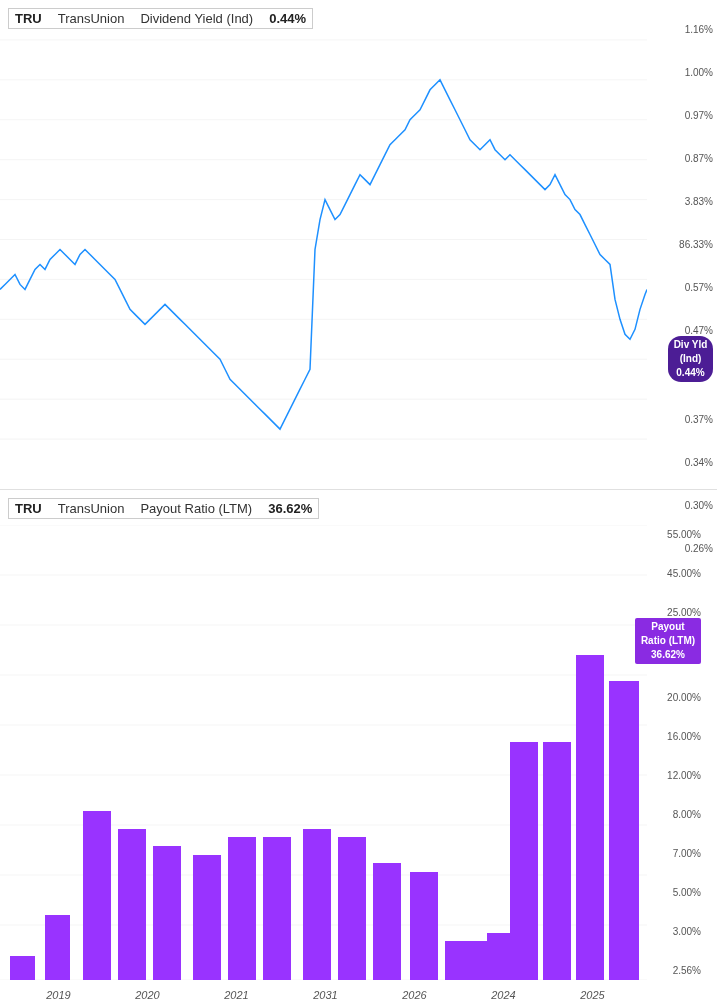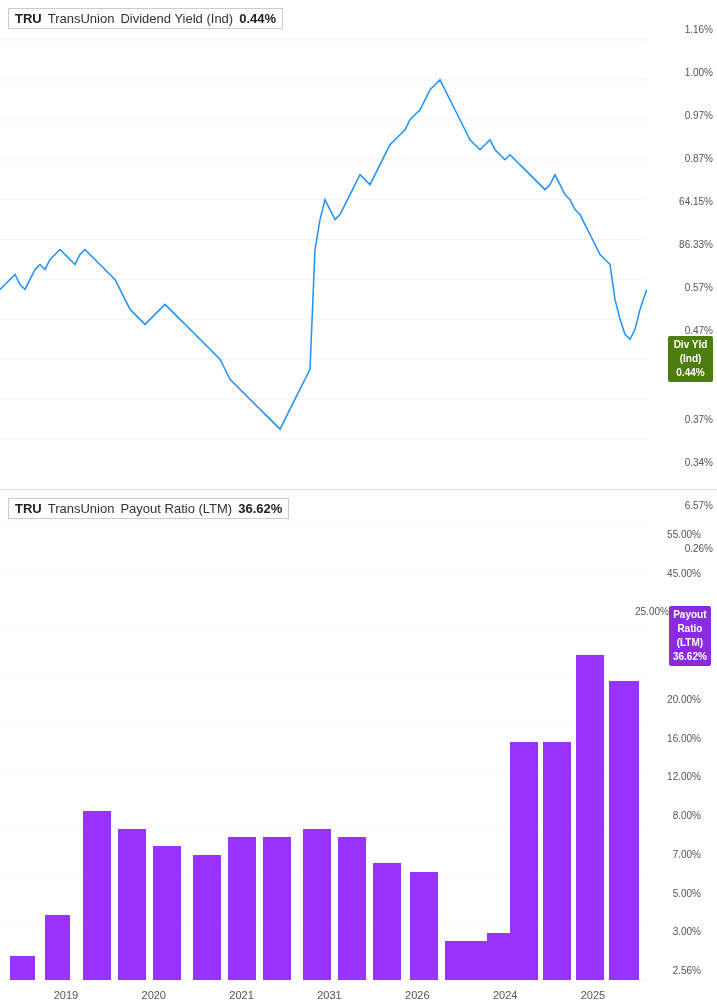--- a/index.html
+++ b/index.html
@@ -2,21 +2,21 @@
 <html><head>
   <meta charset="utf-8">
   <style>
     * { margin: 0; padding: 0; box-sizing: border-box; }
     body { background: #fff; font-family: Arial, sans-serif; width: 717px; height: 1005px; overflow: hidden; }
 
     .chart-container { width: 717px; height: 1005px; display: flex; flex-direction: column; }
 
     
     .chart-top { position: relative; height: 490px; border-bottom: 1px solid #e0e0e0; }
-    .chart-header { position: absolute; top: 8px; left: 8px; display: flex; align-items: center; gap: 6px; z-index: 10; background: rgba(255,255,255,0.9); padding: 2px 6px; border: 1px solid #ccc; }
+    .chart-header { position: absolute; top: 8px; left: 8px; display: flex; align-items: center; gap: 16px; z-index: 10; background: rgba(255,255,255,0.9); padding: 2px 6px; border: 1px solid #ccc; }
     .ticker-label { font-weight: bold; font-size: 13px; color: #222; }
     .chart-title { font-size: 13px; color: #333; }
     .chart-value { font-weight: bold; font-size: 13px; color: #222; }
 
     
     .chart-bottom { position: relative; height: 515px; }
     .y-label { font-size: 10px; color: #555; text-align: right; }
 
     
     .chart-area { position: absolute; left: 0; top: 0; right: 70px; bottom: 0; overflow: hidden; }
@@ -185,33 +185,33 @@
             647,290
           "></polyline>
       </svg>
     </div>
 
     <div style="position:absolute; right:0; top:0; width:70px; height:100%; display:flex; flex-direction:column; justify-content:space-between; padding:24px 4px 8px 0;gap:32px;">
       <span class="y-label">1.16%</span>
       <span class="y-label">1.00%</span>
       <span class="y-label">0.97%</span>
       <span class="y-label">0.87%</span>
-      <span class="y-label">64.15%</span>
+      <span class="y-label">3.83%</span>
       <span class="y-label">86.33%</span>
       <span class="y-label">0.57%</span>
       <div style="display:flex; flex-direction:column; align-items:flex-end;margin-left:21px;">
         <span class="y-label">0.47%</span>
-        <div style="background:#4d7c0f; color:#fff; font-size:10px; padding:2px 4px; border-radius:2px; font-weight:bold; line-height:1.4; text-align:center; margin-right:0;">
+        <div style="background:#4c1d95; color:#fff; font-size:10px; padding:2px 4px; border-radius:13px; font-weight:bold; line-height:1.4; text-align:center; margin-right:0;">
           <div>Div Yld (Ind)</div>
           <div>0.44%</div>
         </div>
       </div>
       <span class="y-label">0.37%</span>
       <span class="y-label">0.34%</span>
-      <span class="y-label">6.57%</span>
+      <span class="y-label">0.30%</span>
       <span class="y-label">0.26%</span>
     </div>
   </div>
 
   <div class="chart-bottom">
 
     <div class="chart-header" style="top:8px; left:8px;">
       <span class="ticker-label">TRU</span>
       <span class="chart-title">TransUnion</span>
       <span class="chart-title">Payout Ratio (LTM)</span>
@@ -268,38 +268,38 @@
 
         <rect x="576" y="130" width="28" height="325" fill="#9933ff"></rect>
 
         <rect x="609" y="156" width="30" height="299" fill="#9933ff"></rect>
       </svg>
     </div>
 
     <div style="position:absolute; right:12px; top:35px; width:70px; bottom:25px; display:flex; flex-direction:column; justify-content:space-between; padding:4px 4px 4px 0;">
       <span class="y-label">55.00%</span>
       <span class="y-label">45.00%</span>
-      <div style="display:flex; flex-direction:row; ">
+      <div style="display:flex; flex-direction:column; align-items:flex-end;">
         <span class="y-label">25.00%</span>
         <div style="background:#8a2be2; color:#fff; font-size:10px; padding:2px 4px; border-radius:2px; font-weight:bold; line-height:1.4; text-align:center;">
           <div>Payout Ratio (LTM)</div>
           <div>36.62%</div>
         </div>
       </div>
       <span class="y-label">20.00%</span>
       <span class="y-label">16.00%</span>
       <span class="y-label">12.00%</span>
       <span class="y-label">8.00%</span>
       <span class="y-label">7.00%</span>
       <span class="y-label">5.00%</span>
       <span class="y-label">3.00%</span>
       <span class="y-label">2.56%</span>
     </div>
 
-    <div style="position:absolute; bottom:4px; left:12px; right:70px; display:flex; justify-content:space-around; padding:0 10px;">
+    <div style="position:absolute; bottom:4px; left:4px; right:70px; display:flex; justify-content:space-around; padding:0 10px;font-style:italic;">
       <span class="x-label">2019</span>
       <span class="x-label">2020</span>
       <span class="x-label">2021</span>
       <span class="x-label">2031</span>
       <span class="x-label">2026</span>
       <span class="x-label">2024</span>
       <span class="x-label">2025</span>
     </div>
   </div>
 

